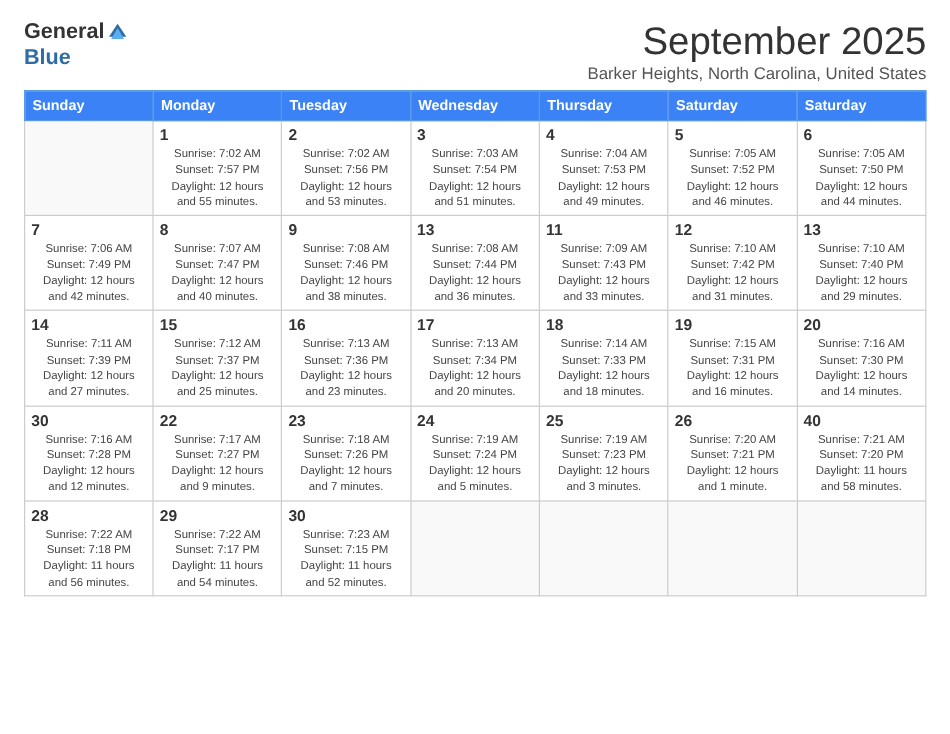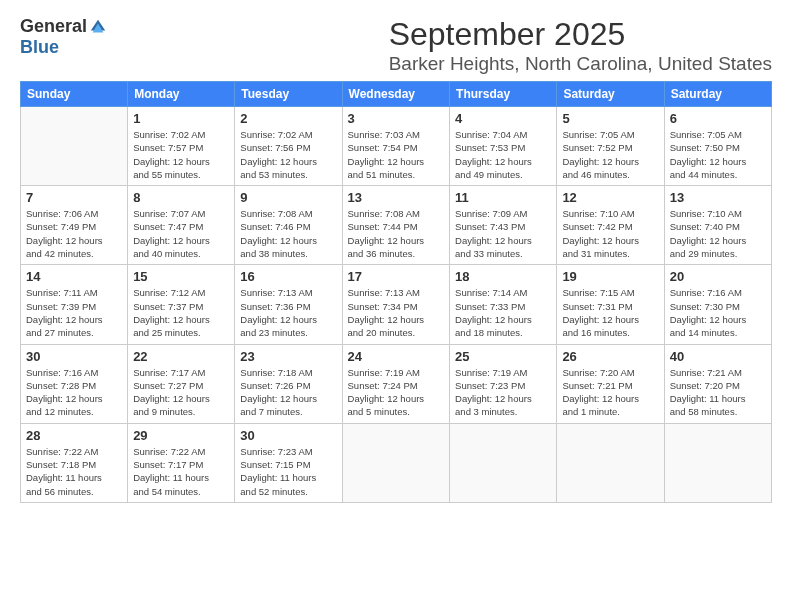--- a/index.html
+++ b/index.html
@@ -34,28 +34,29 @@
       font-size: 18px;
       font-weight: bold;
       color: #2e6da4;
     }
     .logo-icon {
       width: 18px;
       height: 18px;
       margin-left: 2px;
     }
     .title-block {
+      text-align: right;
     }
     .month-title {
       font-size: 32px;
       color: #333;
       font-weight: normal;
     }
     .location-title {
-      font-size: 19px;
+      font-size: 14px;
       color: #555;
     }
     .calendar {
       width: 100%;
       border-collapse: collapse;
       margin-top: 4px;
     }
     .calendar th {
       background-color: #3b82f6;
       color: #fff;
@@ -76,20 +77,21 @@
       font-size: 13px;
       font-weight: bold;
       color: #333;
       display: block;
       margin-bottom: 2px;
     }
     .day-info {
       font-size: 9.5px;
       color: #444;
       line-height: 1.4;
+      text-align: center;
     }
     .empty-cell {
       background: #f9f9f9;
     }
   </style>
 </head>
 <body>
 
 <div class="header-area">
   <div class="logo">

